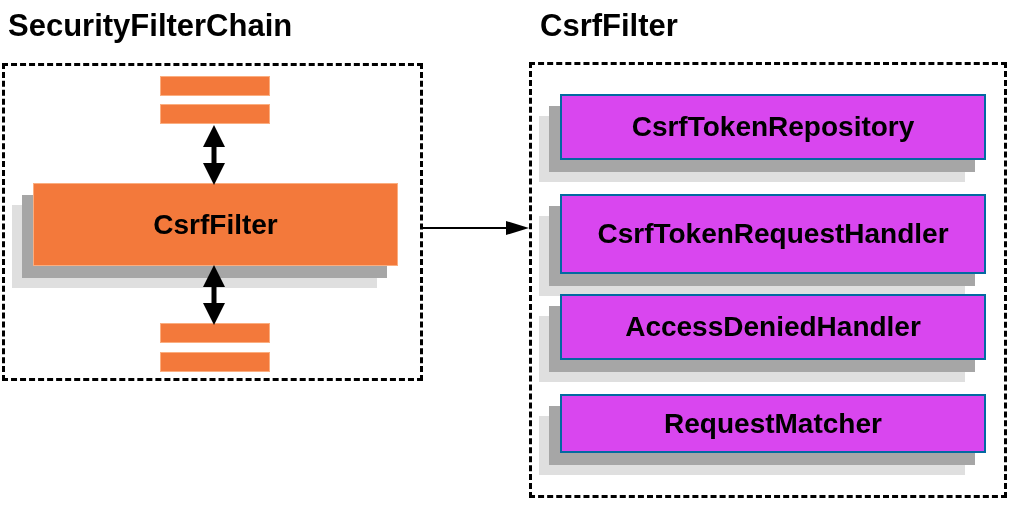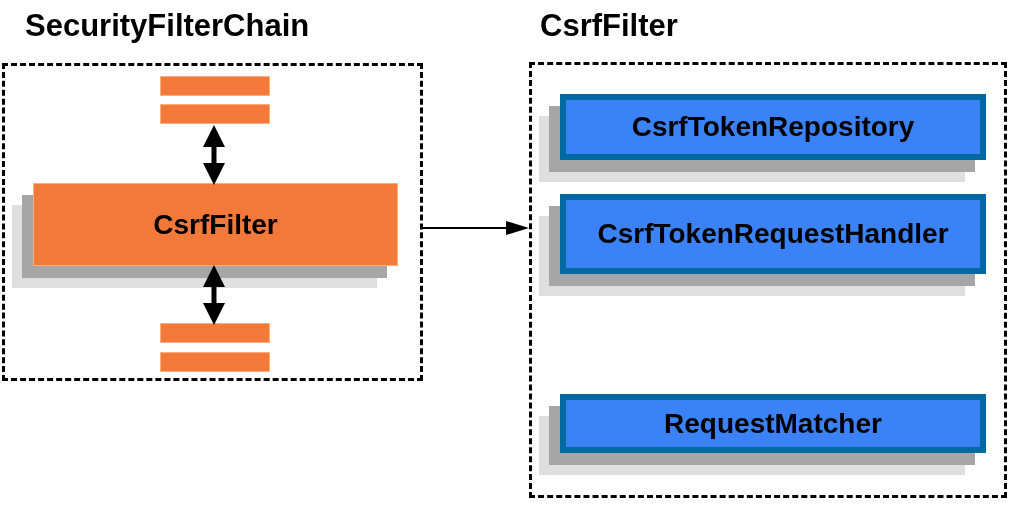--- a/index.html
+++ b/index.html
@@ -16,21 +16,21 @@
     overflow: hidden;
   }
   .title {
     position: absolute;
     top: 8px;
     font-size: 31px;
     font-weight: bold;
     color: #000000;
     white-space: nowrap;
   }
-  .title.left  { left: 8px; margin-left: 17px; }
+  .title.left  { left: 8px; }
   .title.right { left: 540px; }
 
   .dashed-panel {
     position: absolute;
     box-sizing: border-box;
     border: 3px dashed #000000;
     background: transparent;
   }
   .panel-left  { left: 2px;   top: 63px; width: 421px; height: 318px; }
   .panel-right { left: 529px; top: 62px; width: 478px; height: 436px; }
@@ -67,22 +67,22 @@
     font-weight: bold;
     color: #000000;
     font-size: 28px;
     text-align: center;
   }
   .face.orange {
     background: #F3793B;
     border: 1px solid #FBAE80;
   }
   .face.blue {
-    background: #3b82f6;
-    border: 6px solid #0369a1;
+    background: #d946ef;
+    border: 2px solid #0369a1;
   }
 
   .node-csrf-filter { left: 33px;  top: 183px; width: 365px; height: 83px; }
   .comp-0 { left: 560px; top: 94px;  width: 426px; height: 66px; }
   .comp-1 { left: 560px; top: 194px; width: 426px; height: 80px; }
   .comp-2 { left: 560px; top: 294px; width: 426px; height: 66px; }
   .comp-3 { left: 560px; top: 394px; width: 426px; height: 59px; }
 
   .overlay {
     position: absolute;
@@ -129,20 +129,27 @@
   </div>
 
   <div class="shadowed comp-1">
     <div class="sh light"></div>
     <div class="sh dark"></div>
     <div class="face blue">
       <span>CsrfTokenRequestHandler</span>
     </div>
   </div>
 
+  <div class="shadowed comp-2">
+    <div class="sh light"></div>
+    <div class="sh dark"></div>
+    <div class="face blue">
+      <span>AccessDeniedHandler</span>
+    </div>
+  </div>
 
   <div class="shadowed comp-3">
     <div class="sh light"></div>
     <div class="sh dark"></div>
     <div class="face blue">
       <span>RequestMatcher</span>
     </div>
   </div>
 
   <svg class="overlay" viewBox="0 0 1010 505">

